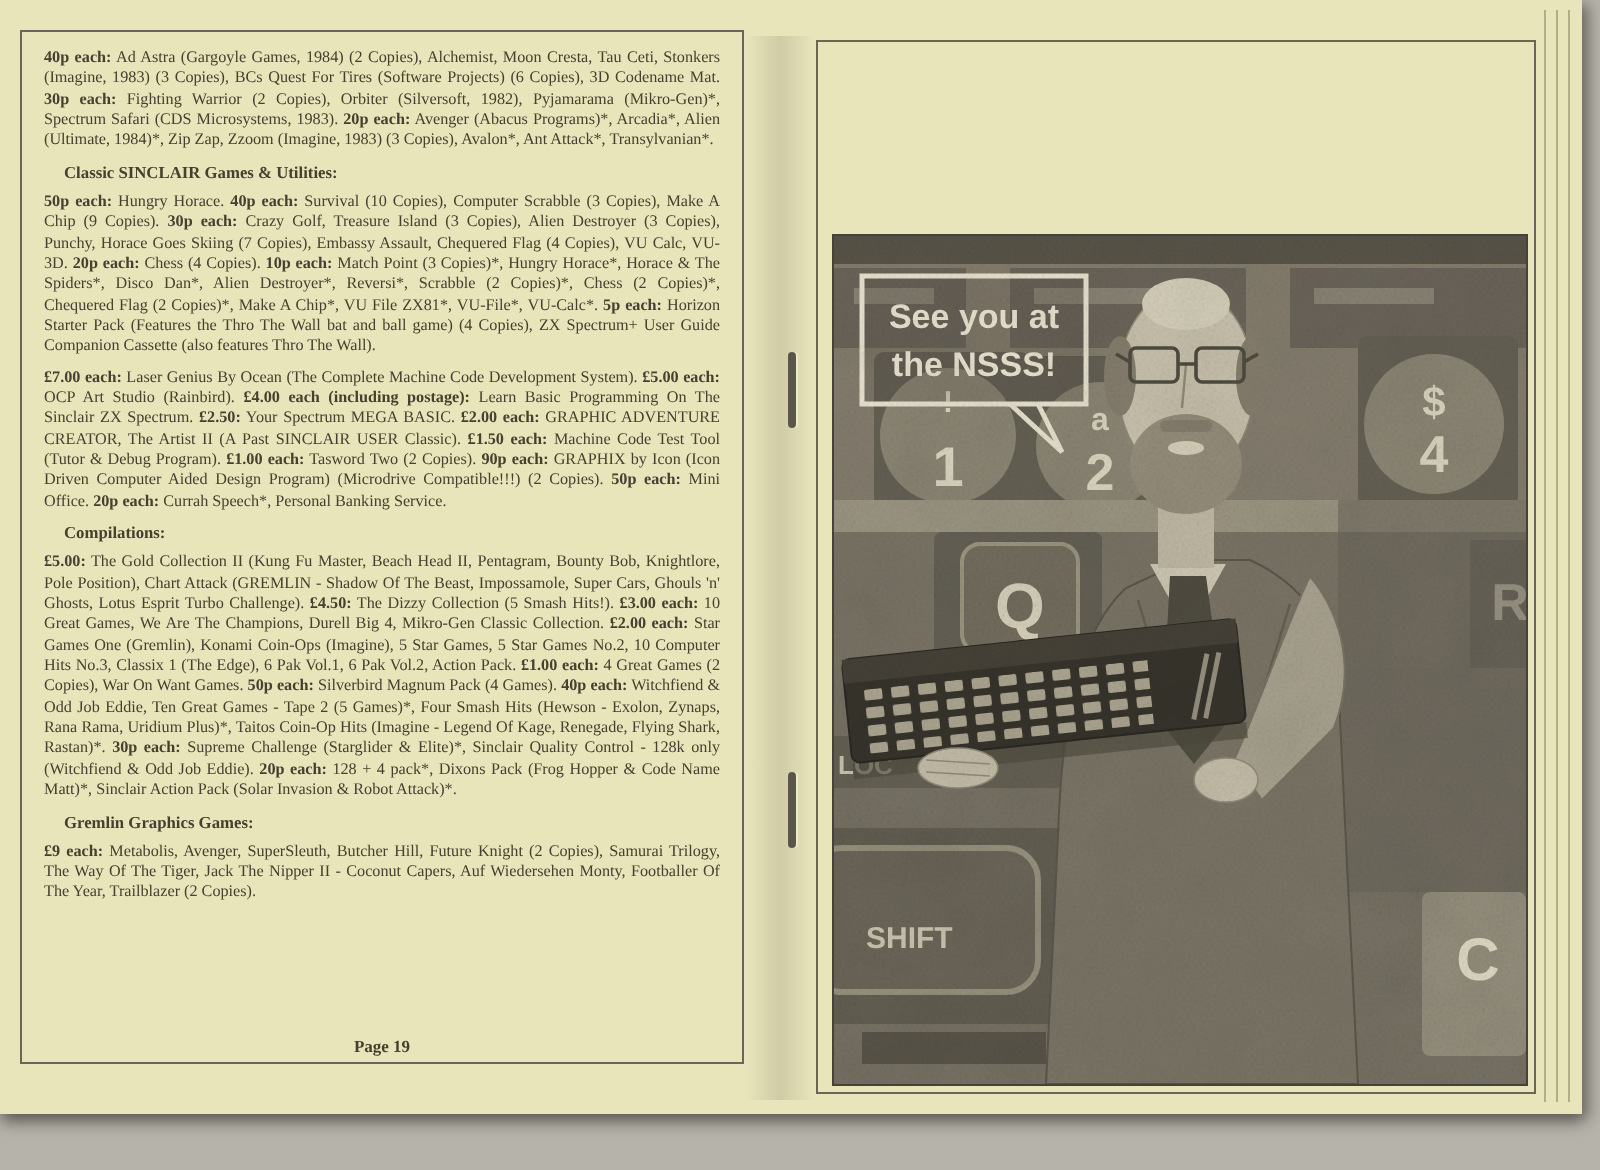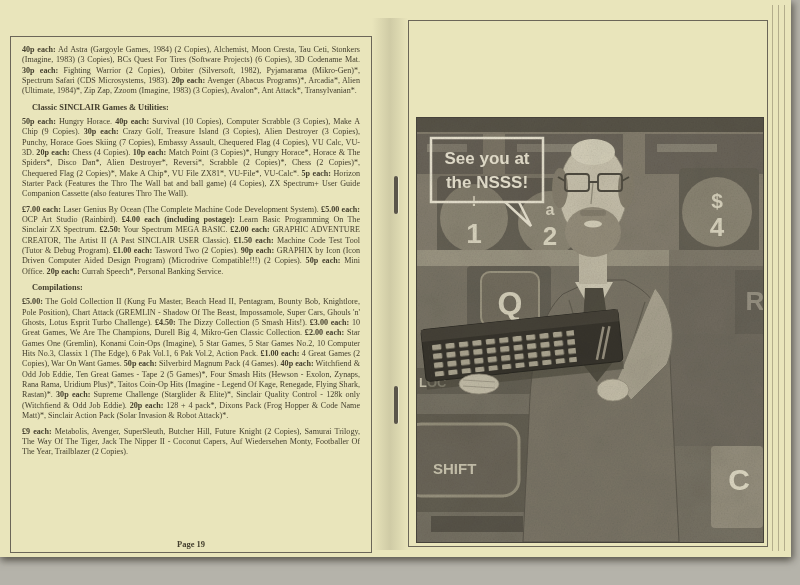--- a/index.html
+++ b/index.html
@@ -12,21 +12,21 @@
     position:absolute;left:0;top:0;width:791px;height:557px;
     background:var(--paper,#e9e5bb);
     box-shadow:0 4px 7px rgba(58,55,45,.55), 4px 2px 6px rgba(58,55,45,.35);
   }
   .edge-line{position:absolute;top:5px;height:546px;width:1px;background:rgba(125,118,94,.5);}
   .gutter{position:absolute;left:372px;top:18px;width:36px;height:532px;
     background:linear-gradient(90deg, rgba(90,85,68,0) 0%, rgba(90,85,68,.18) 50%, rgba(90,85,68,0) 100%);}
   .staple{position:absolute;left:394px;width:4px;height:38px;border-radius:2px;
     background:#5a554a;box-shadow:1px 0 0 rgba(250,248,230,.55);}
   .pagebox{position:absolute;border:1px solid #6b6658;box-sizing:border-box;}
-  .lp{left:10px;top:36px;width:362px;height:517px;padding:8px 11px;overflow:hidden;}
+  .lp{left:10px;top:15px;width:362px;height:517px;padding:8px 11px;overflow:hidden;}
   .rp{left:408px;top:20px;width:360px;height:527px;}
   .para{font-size:8.1px;line-height:1.28;text-align:justify;color:var(--ink,#45402f);margin:0 0 5px 0;}
   .para b{font-weight:bold;}
   .hdr{font-size:8.4px;font-weight:bold;color:var(--ink,#45402f);margin:6px 0 5px 0;padding-left:10px;}
   .pagenum{position:absolute;bottom:3px;left:0;right:0;text-align:center;font-weight:bold;
     font-size:8.5px;color:var(--ink,#45402f);}
   .bargain-strip{position:relative;height:70px;margin:1px 0 0 0;}
   .bargain-strip svg{position:absolute;left:0;top:0;}
   .masthead{
     text-align:center;font-size:54px;font-weight:bold;letter-spacing:8px;
@@ -54,20 +54,21 @@
 
     <p class="hdr">Classic SINCLAIR Games &amp; Utilities:</p>
     <p class="para"><b>50p each:</b><span> Hungry Horace.  </span><b>40p each:</b><span> Survival (10 Copies), Computer Scrabble (3 Copies), Make A Chip (9 Copies).  </span><b>30p each:</b><span> Crazy Golf, Treasure Island (3 Copies), Alien Destroyer (3 Copies), Punchy, Horace Goes Skiing (7 Copies), Embassy Assault, Chequered Flag (4 Copies), VU Calc, VU-3D.  </span><b>20p each:</b><span> Chess (4 Copies).  </span><b>10p each:</b><span> Match Point (3 Copies)*, Hungry Horace*, Horace &amp; The Spiders*, Disco Dan*, Alien Destroyer*, Reversi*, Scrabble (2 Copies)*, Chess (2 Copies)*, Chequered Flag (2 Copies)*, Make A Chip*, VU File ZX81*, VU-File*, VU-Calc*.  </span><b>5p each:</b><span> Horizon Starter Pack (Features the Thro The Wall bat and ball game) (4 Copies), ZX Spectrum+ User Guide Companion Cassette (also features Thro The Wall).</span></p>
 
     <p class="para"><b>£7.00 each:</b><span> Laser Genius By Ocean (The Complete Machine Code Development System).  </span><b>£5.00 each:</b><span> OCP Art Studio (Rainbird).  </span><b>£4.00 each (including postage):</b><span> Learn Basic Programming On The Sinclair ZX Spectrum.  </span><b>£2.50:</b><span> Your Spectrum MEGA BASIC.  </span><b>£2.00 each:</b><span> GRAPHIC ADVENTURE CREATOR, The Artist II (A Past SINCLAIR USER Classic).  </span><b>£1.50 each:</b><span> Machine Code Test Tool (Tutor &amp; Debug Program).  </span><b>£1.00 each:</b><span> Tasword Two (2 Copies).  </span><b>90p each:</b><span> GRAPHIX by Icon (Icon Driven Computer Aided Design Program) (Microdrive Compatible!!!) (2 Copies).  </span><b>50p each:</b><span> Mini Office.  </span><b>20p each:</b><span> Currah Speech*, Personal Banking Service.</span></p>
 
     <p class="hdr">Compilations:</p>
     <p class="para"><b>£5.00:</b><span> The Gold Collection II (Kung Fu Master, Beach Head II, Pentagram, Bounty Bob, Knightlore, Pole Position), Chart Attack (GREMLIN - Shadow Of The Beast, Impossamole, Super Cars, Ghouls 'n' Ghosts, Lotus Esprit Turbo Challenge).  </span><b>£4.50:</b><span> The Dizzy Collection (5 Smash Hits!).  </span><b>£3.00 each:</b><span> 10 Great Games, We Are The Champions, Durell Big 4, Mikro-Gen Classic Collection.  </span><b>£2.00 each:</b><span> Star Games One (Gremlin), Konami Coin-Ops (Imagine), 5 Star Games, 5 Star Games No.2, 10 Computer Hits No.3, Classix 1 (The Edge), 6 Pak Vol.1, 6 Pak Vol.2, Action Pack.  </span><b>£1.00 each:</b><span> 4 Great Games (2 Copies), War On Want Games.  </span><b>50p each:</b><span> Silverbird Magnum Pack (4 Games).  </span><b>40p each:</b><span> Witchfiend &amp; Odd Job Eddie, Ten Great Games - Tape 2 (5 Games)*, Four Smash Hits (Hewson - Exolon, Zynaps, Rana Rama, Uridium Plus)*, Taitos Coin-Op Hits (Imagine - Legend Of Kage, Renegade, Flying Shark, Rastan)*.  </span><b>30p each:</b><span> Supreme Challenge (Starglider &amp; Elite)*, Sinclair Quality Control - 128k only (Witchfiend &amp; Odd Job Eddie).  </span><b>20p each:</b><span> 128 + 4 pack*, Dixons Pack (Frog Hopper &amp; Code Name Matt)*, Sinclair Action Pack (Solar Invasion &amp; Robot Attack)*.</span></p>
 
 
+    <p class="hdr">Gremlin Graphics Games:</p>
     <p class="para"><b>£9 each:</b><span> Metabolis, Avenger, SuperSleuth, Butcher Hill, Future Knight (2 Copies), Samurai Trilogy, The Way Of The Tiger, Jack The Nipper II - Coconut Capers, Auf Wiedersehen Monty, Footballer Of The Year, Trailblazer (2 Copies).</span></p>
 
     <div class="pagenum">Page 19</div>
   </div>
 
   <div class="gutter"></div>
   <div class="staple" style="top:176px;"></div>
   <div class="staple" style="top:386px;"></div>
 
   <div class="pagebox rp">

